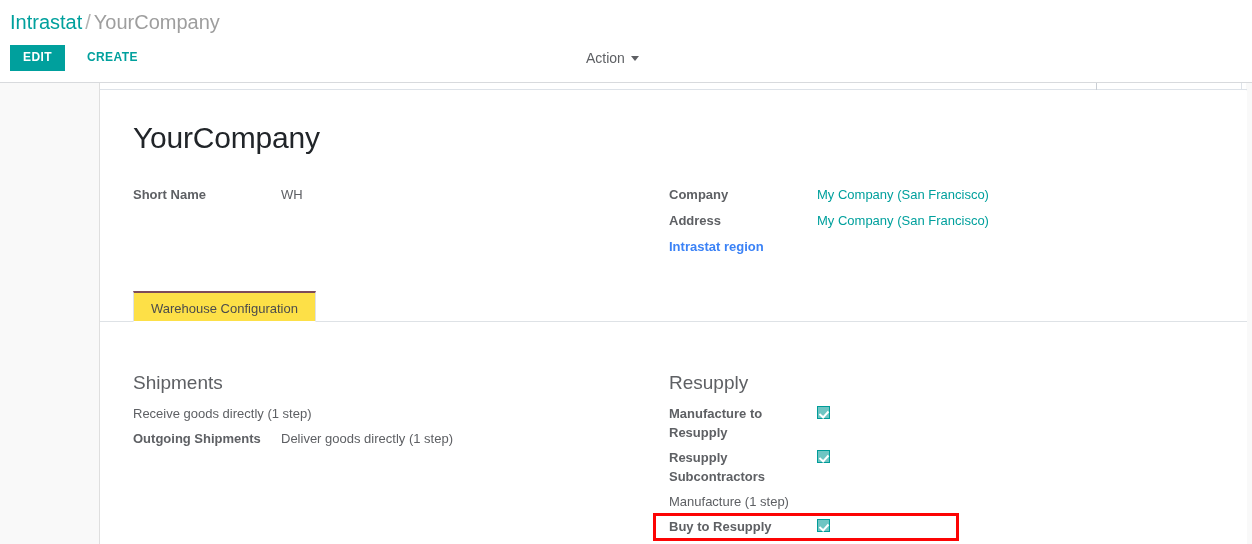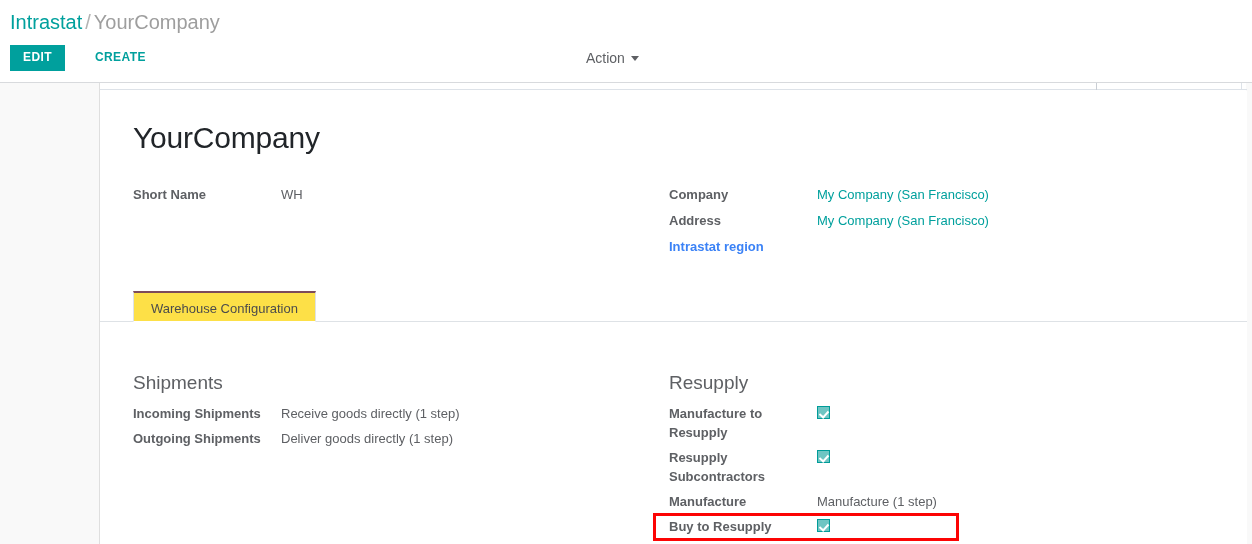--- a/index.html
+++ b/index.html
@@ -45,21 +45,20 @@
   .breadcrumb .crumb-active {
     color: #9e9e9e;
   }
 
   .btn-row {
     position: absolute;
     left: 10px;
     top: 45px;
     display: flex;
     align-items: center;
-    gap: 8px;
   }
   .btn-edit {
     background: #00a09d;
     color: #ffffff;
     border: none;
     font-family: "Liberation Sans", sans-serif;
     font-size: 12px;
     font-weight: bold;
     letter-spacing: .4px;
     padding: 6px 13px 7px 13px;
@@ -381,21 +380,20 @@
         <div class="tab-bar">
           <div class="tab">Warehouse Configuration</div>
         </div>
 
         <div class="tab-content">
 
           <div class="section section-left">
             <h2 class="section-title">Shipments</h2>
 
             <div class="g-row">
-              <div class="g-label">Incoming Shipments</div>
               <div class="g-value">Receive goods directly (1 step)</div>
             </div>
 
             <div class="g-row">
               <div class="g-label">Outgoing Shipments</div>
               <div class="g-value">Deliver goods directly (1 step)</div>
             </div>
           </div>
 
           <div class="section section-right">
@@ -409,21 +407,20 @@
             </div>
 
             <div class="g-row two-line">
               <div class="g-label">Resupply Subcontractors</div>
               <div class="g-value">
                 <span class="cbx"></span>
               </div>
             </div>
 
             <div class="g-row">
-              <div class="g-label">Manufacture</div>
               <div class="g-value">Manufacture (1 step)</div>
             </div>
 
             <div class="g-row">
               <div class="g-label">Buy to Resupply</div>
               <div class="g-value">
                 <span class="cbx"></span>
               </div>
             </div>
 

